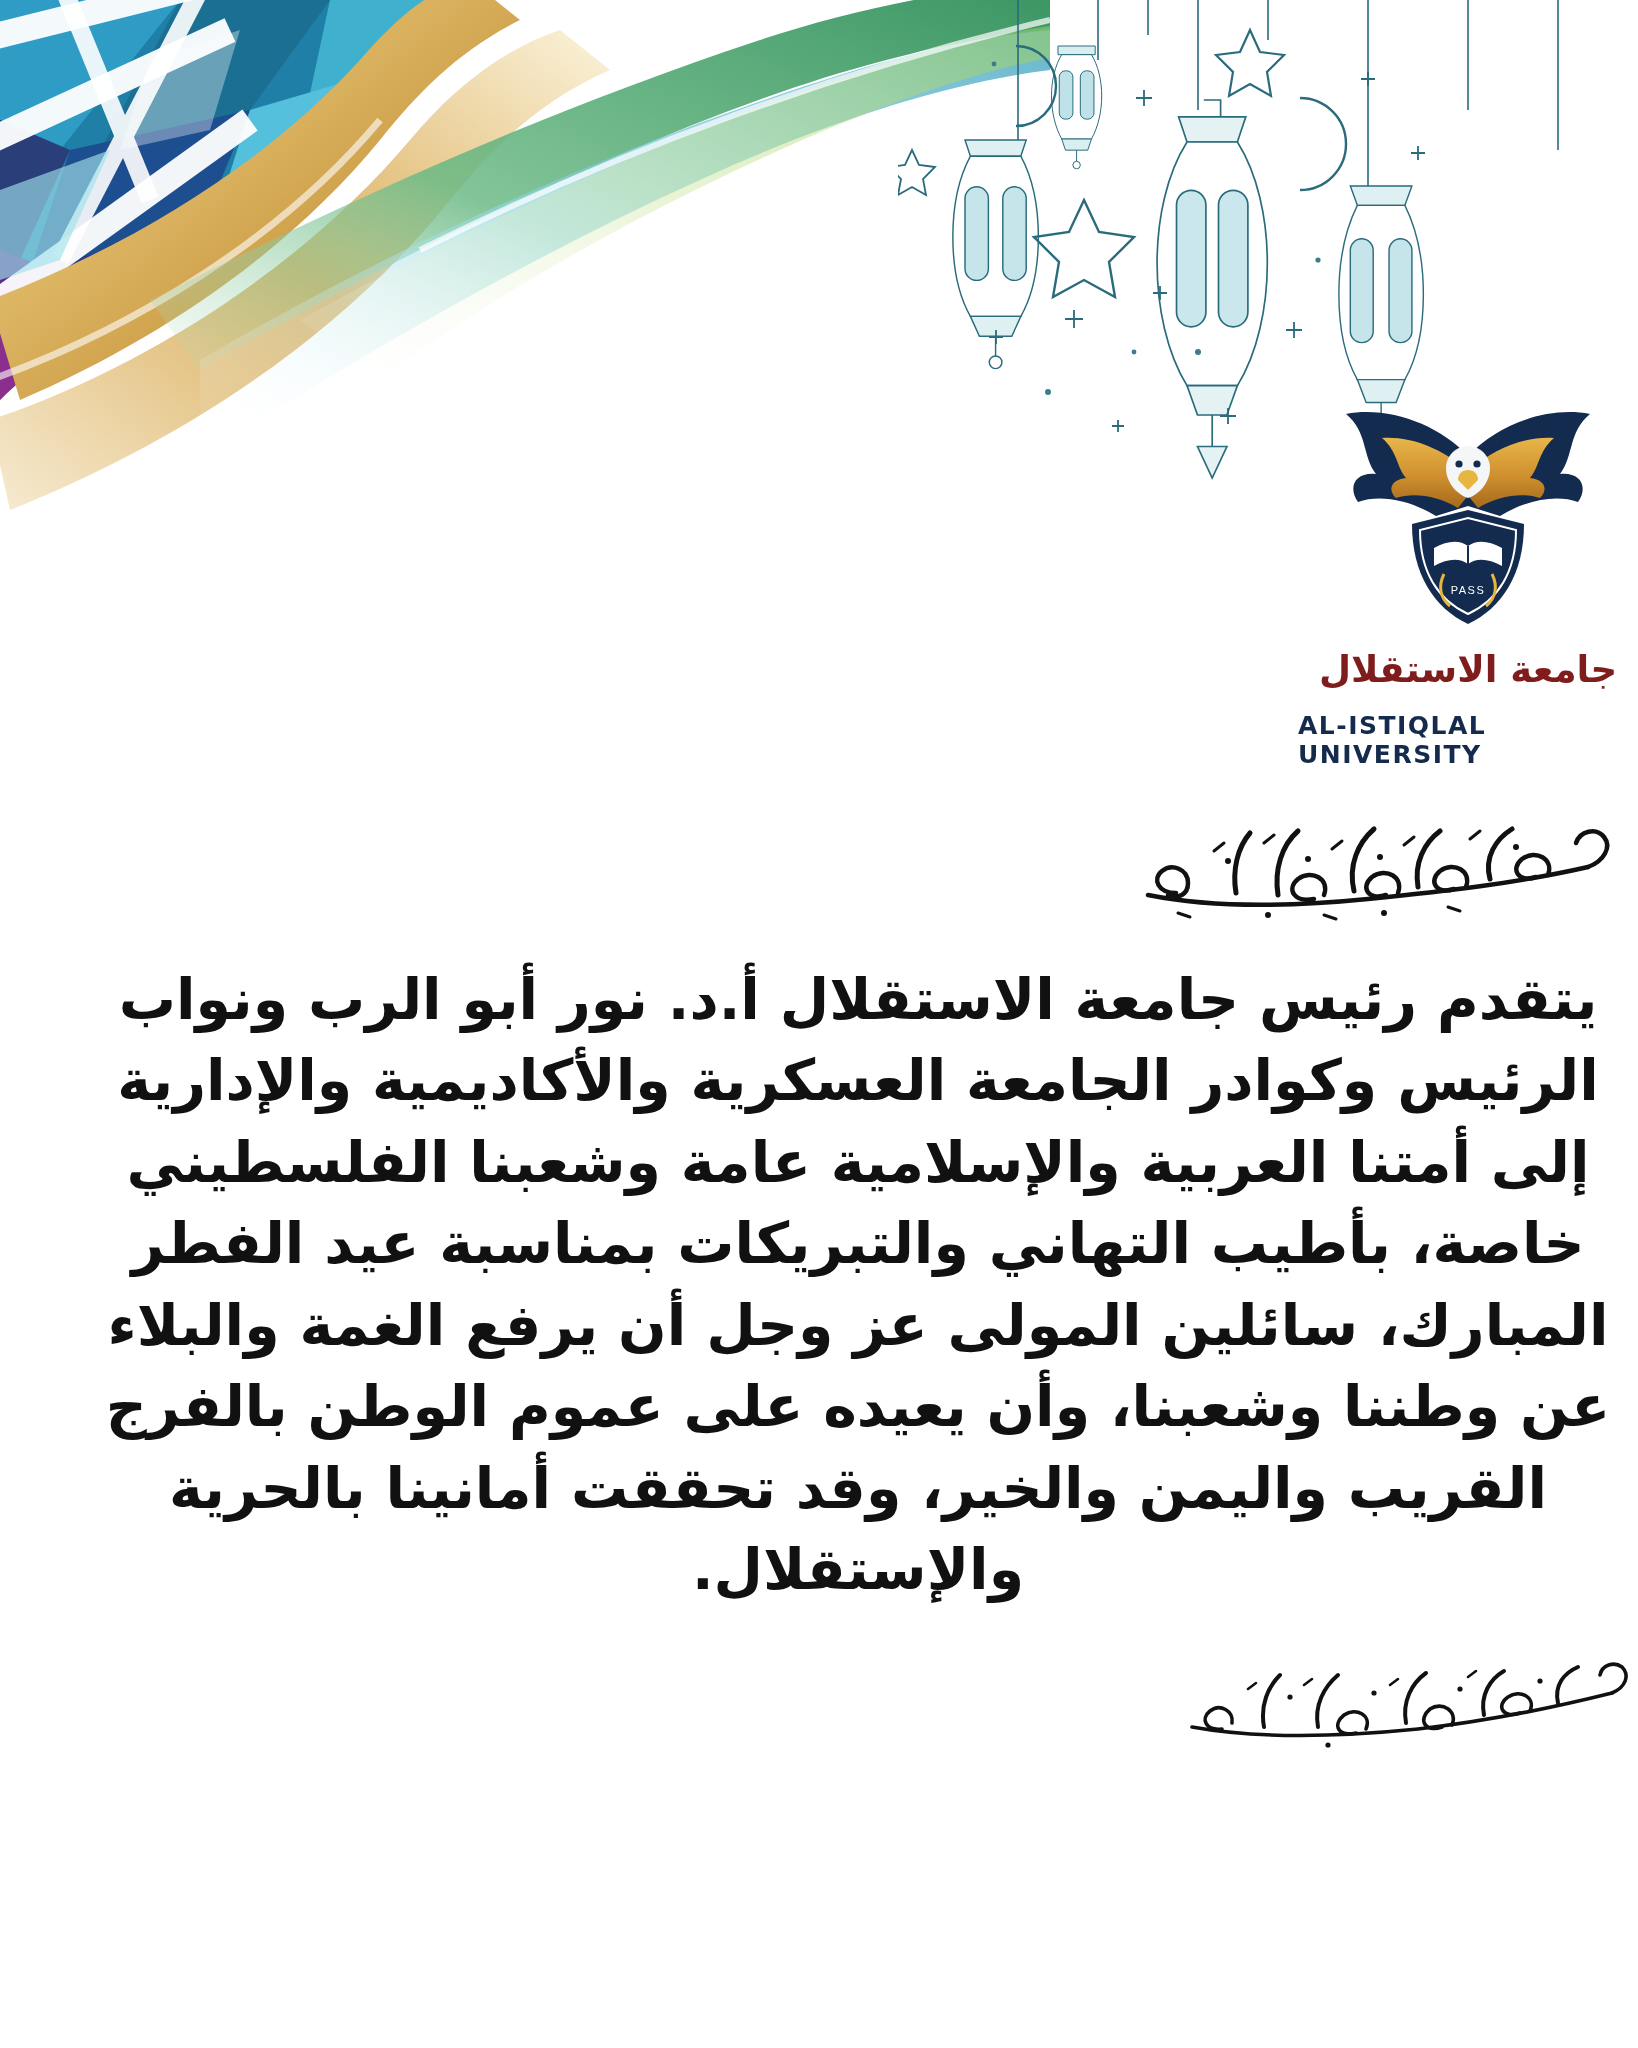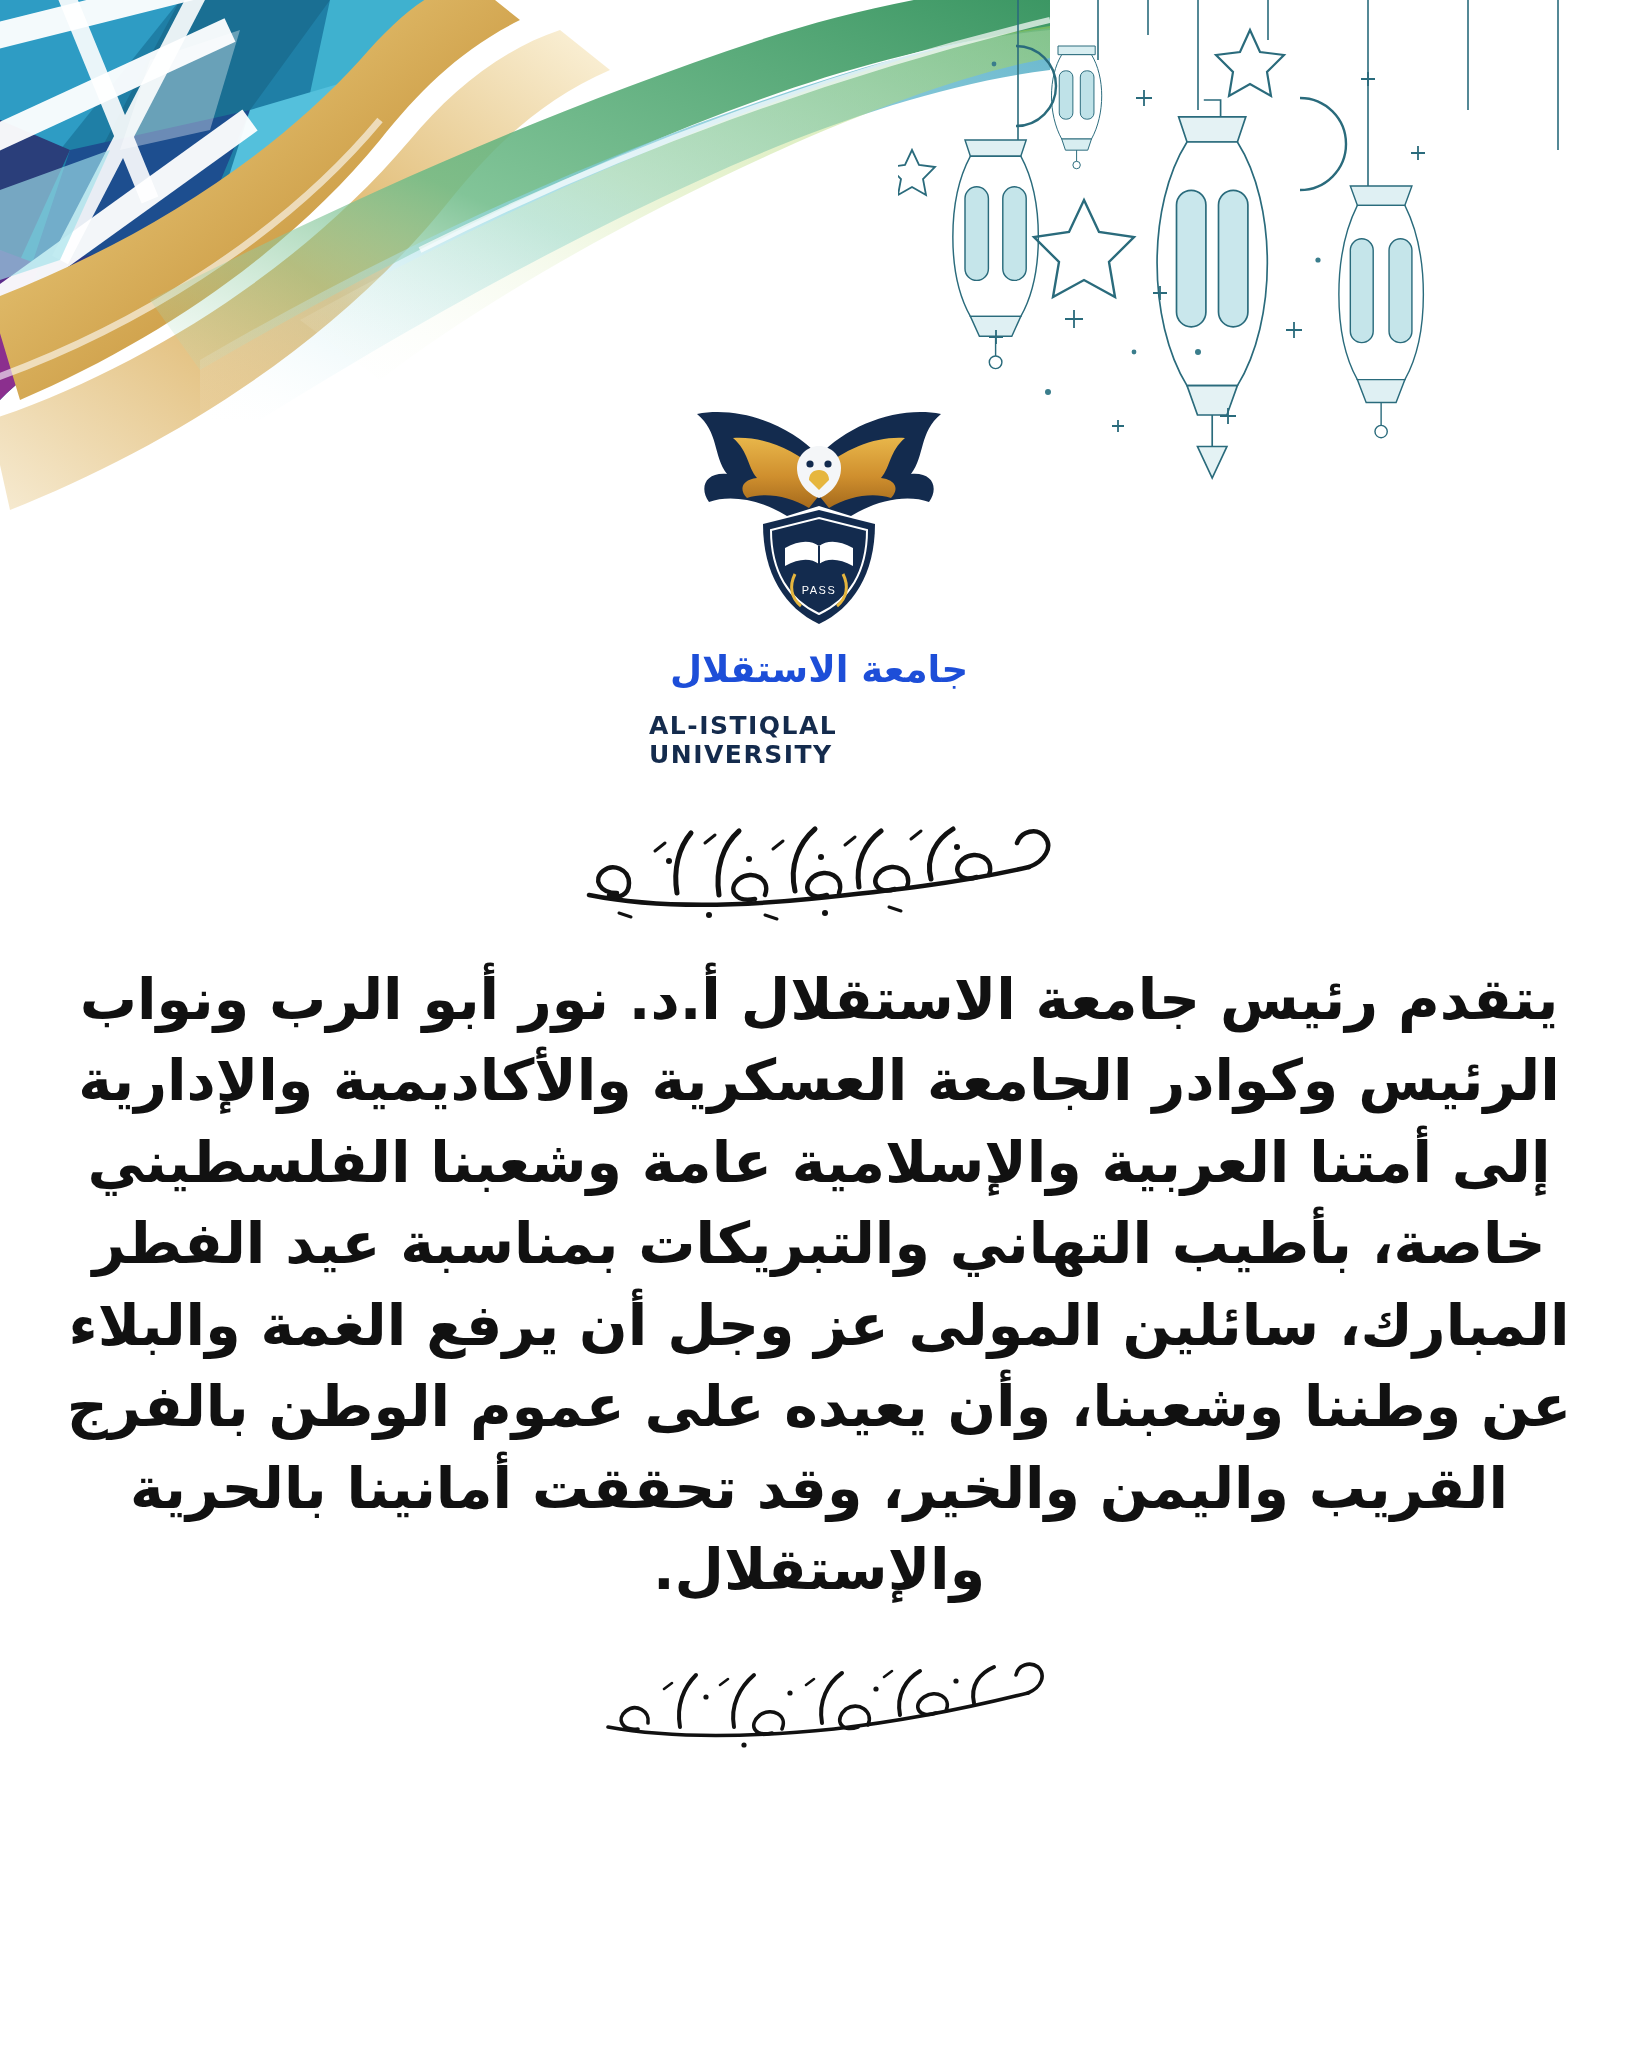--- a/index.html
+++ b/index.html
@@ -46,35 +46,35 @@
   }
 
   
   .content {
     position: absolute;
     top: 0; left: 0;
     width: 1638px;
     height: 2048px;
     display: flex;
     flex-direction: column;
-    align-items: center;
+    align-items: flex-start;
   }
 
   .logo-block {
     margin-top: 398px;
     width: 340px;
     display: flex;
     flex-direction: column;
     align-items: center;
   }
   .logo-mark { width: 300px; height: 250px; display:block; }
   .logo-ar {
     font-size: 37px;
     font-weight: 700;
-    color: #1d4ed8;
+    color: #7f1d1d;
     letter-spacing: -1px;
     margin-top: 2px;
     line-height: 1.1;
   }
   .logo-en {
     font-size: 25px;
     font-weight: 700;
     color: #142b4d;
     letter-spacing: 1.5px;
     margin-top: 20px;

